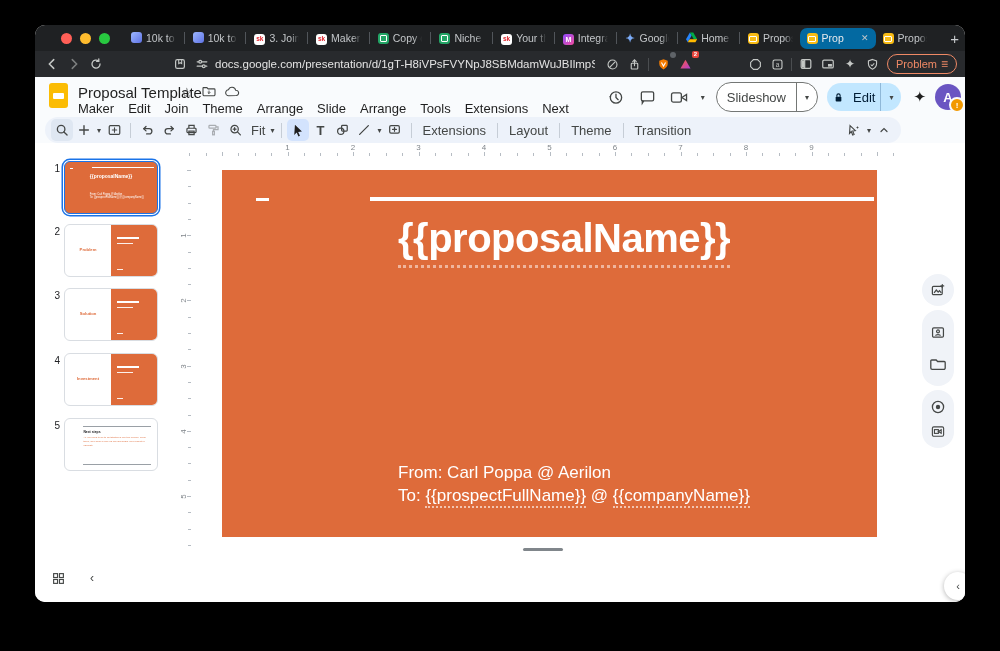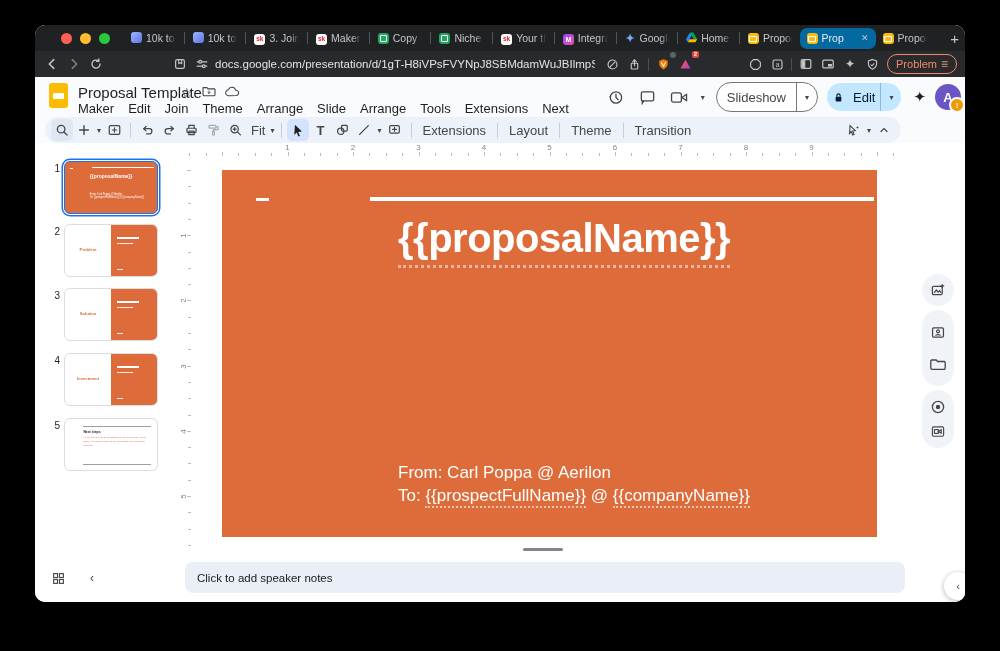--- a/index.html
+++ b/index.html
@@ -649,23 +649,20 @@
 
     <span class="grid-btn">
       <svg width="13" height="13" viewBox="0 0 16 16" stroke="#444746" stroke-width="1.4" fill="none">
           <rect x="2" y="2" width="4.8" height="4.8"></rect>
           <rect x="9.2" y="2" width="4.8" height="4.8"></rect>
           <rect x="2" y="9.2" width="4.8" height="4.8"></rect>
           <rect x="9.2" y="9.2" width="4.8" height="4.8"></rect>
         </svg>
       </span>
     <span class="film-collapse">‹</span>
-    <div class="notes-bar">
-      <span>Click to add speaker notes</span>
-    </div>
 
     <div class="spill sp1">
       <span class="spicon">
         <svg width="16" height="15" viewBox="0 0 16 16" stroke="#444746" stroke-width="1.3" fill="none">
             <rect x="2" y="3.5" width="10.5" height="9" rx="1.3"></rect>
             <path d="M3.8 10.5l2.4-3 2 2.3 1.4-1.6 1.9 2.3"></path>
             <path d="M12.6 1.6v3M11.1 3.1h3" stroke-linecap="round"></path>
           </svg>
         </span>
     </div>

